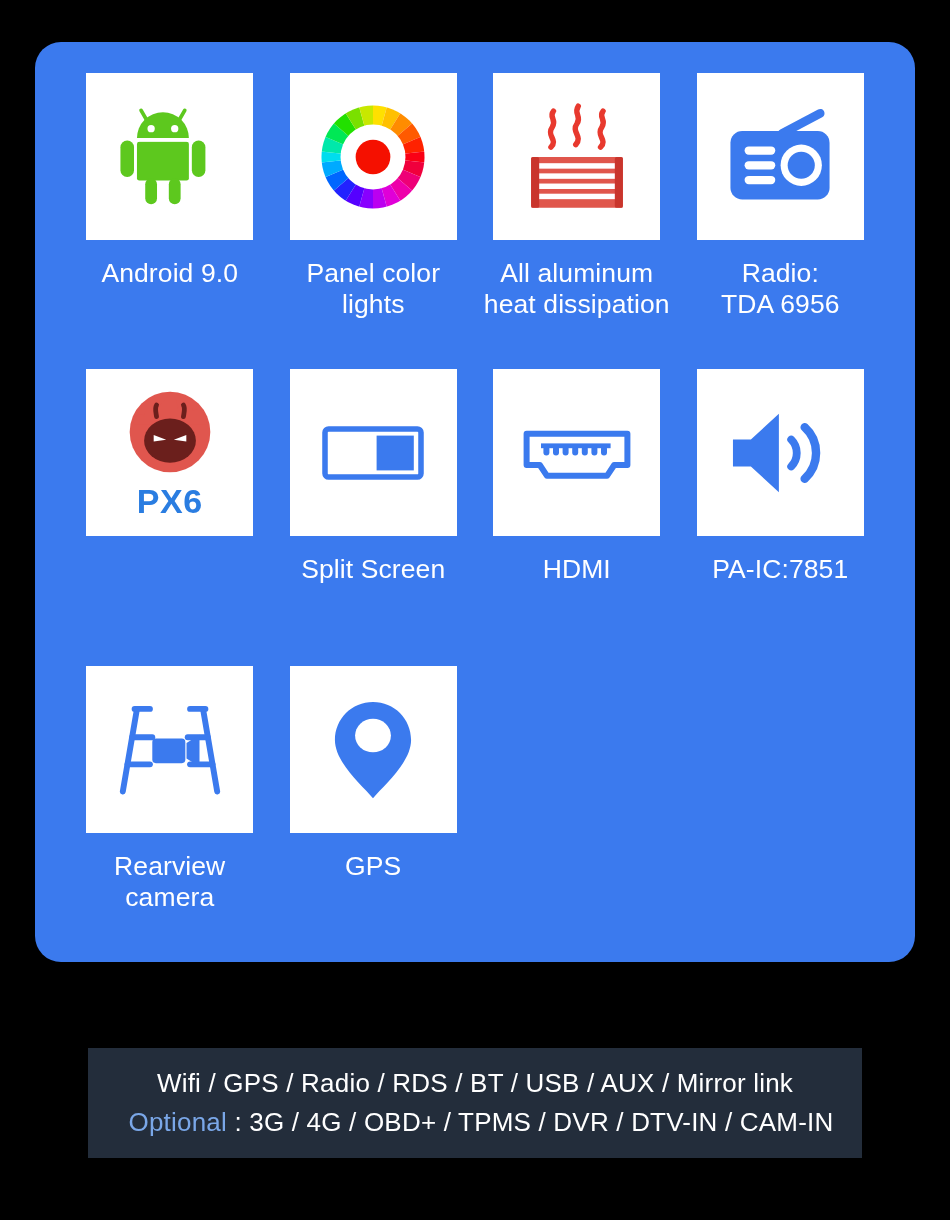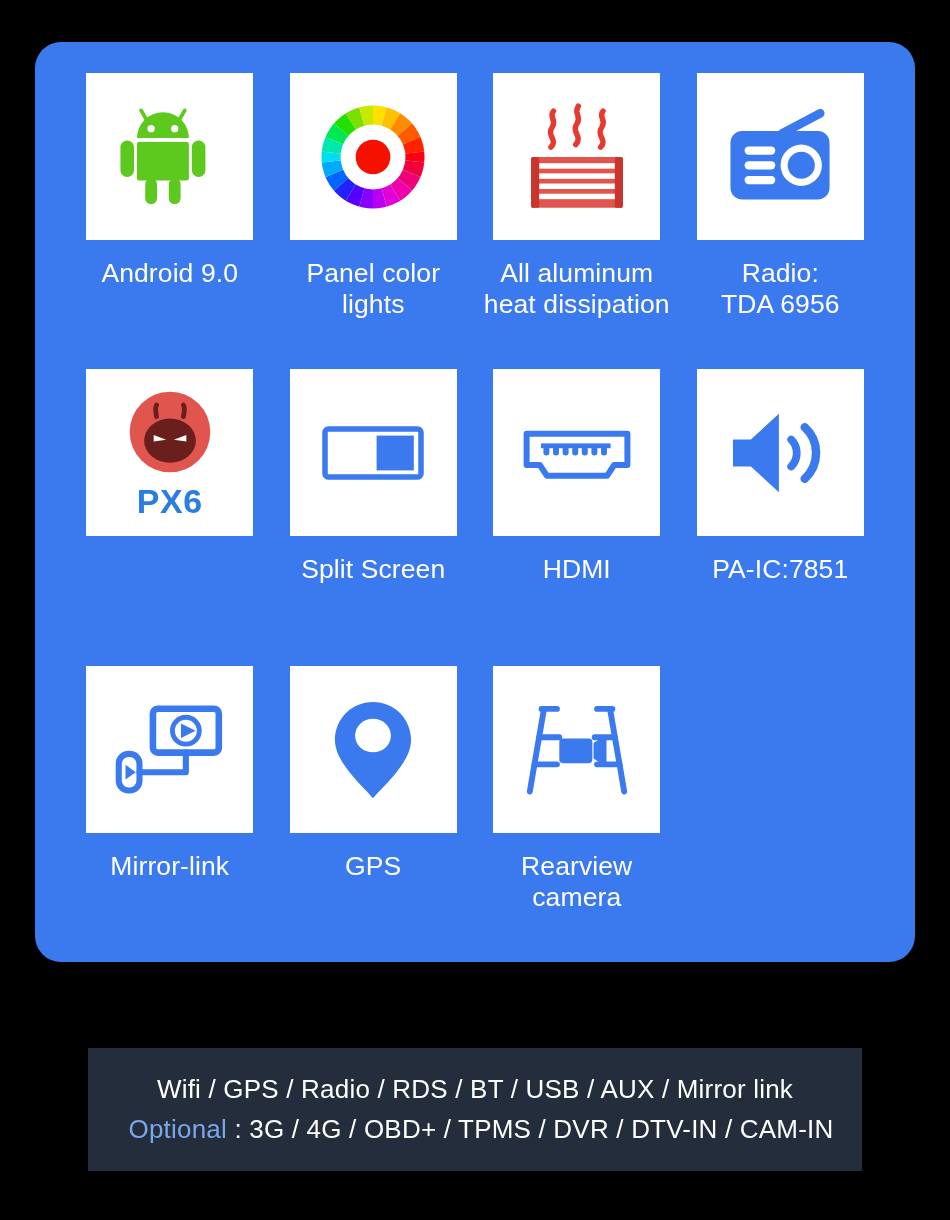--- a/index.html
+++ b/index.html
@@ -66,21 +66,21 @@
     white-space: pre-line;
     letter-spacing: 0.1px;
   }
 
   
   .spec-banner {
     position: absolute;
     left: 88px;
     top: 1048px;
     width: 774px;
-    height: 123px;
+    height: 110px;
     background: #232d3b;
     display: flex;
     flex-direction: column;
     align-items: center;
     justify-content: center;
     gap: 4px;
   }
 
   .spec-line {
     color: #ffffff;
@@ -285,47 +285,20 @@
               <path d="M8 38 h16 L49 15 v70 L24 62 H8 Z" fill="#3b7aee"></path>
               <path d="M60 38 a17 17 0 0 1 0 24" fill="none" stroke="#3b7aee" stroke-width="7" stroke-linecap="round"></path>
               <path d="M72 27 a31 31 0 0 1 0 46" fill="none" stroke="#3b7aee" stroke-width="7.5" stroke-linecap="round"></path>
             </svg>
           </span>
         </div>
         <div class="cell-label">PA-IC:7851</div>
       </div>
 
 
-      <div class="cell">
-        <div class="tile">
-          <span>
-            <svg width="122" height="122" viewBox="0 0 100 100">
-              <rect x="36" y="17" width="54" height="36" rx="4" fill="none" stroke="#3b7aee" stroke-width="5.4"></rect>
-              <circle cx="63" cy="35" r="11" fill="none" stroke="#3b7aee" stroke-width="4"></circle>
-              <path d="M59 29 L71 35 L59 41 Z" fill="#3b7aee"></path>
-              <rect x="8" y="54" width="17" height="30" rx="8" fill="none" stroke="#3b7aee" stroke-width="5"></rect>
-              <path d="M13.5 63 L22 69 L13.5 75 Z" fill="#3b7aee"></path>
-              <path d="M25 69 L63 69 L63 53" fill="none" stroke="#3b7aee" stroke-width="5" stroke-linecap="round" stroke-linejoin="round"></path>
-            </svg>
-          </span>
-        </div>
-        <div class="cell-label">Mirror-link</div>
-      </div>
-
-      <div class="cell">
-        <div class="tile">
-          <span>
-            <svg width="112" height="112" viewBox="0 0 100 100">
-              <path d="M50 8 C31 8 16 23 16 42 C16 62 40 82 50 94 C60 82 84 62 84 42 C84 23 69 8 50 8 Z" fill="#3b7aee"></path>
-              <ellipse cx="50" cy="38" rx="16" ry="15" fill="#ffffff"></ellipse>
-            </svg>
-          </span>
-        </div>
-        <div class="cell-label">GPS</div>
-      </div>
 
       <div class="cell">
         <div class="tile">
           <span>
             <svg width="118" height="118" viewBox="0 0 100 100">
               <g stroke="#3b7aee" stroke-width="5" fill="none" stroke-linecap="round">
                 <path d="M22 16 L10 86"></path>
                 <path d="M78 16 L90 86"></path>
                 <path d="M20 16 L33 16"></path>
                 <path d="M80 16 L67 16"></path>
@@ -337,20 +310,32 @@
               <g fill="#3b7aee">
                 <rect x="35" y="41" width="28" height="21" rx="3"></rect>
                 <path d="M64 45 L75 38 L75 65 L64 58 Z"></path>
               </g>
             </svg>
           </span>
         </div>
         <div class="cell-label">Rearview camera</div>
       </div>
 
+      <div class="cell">
+        <div class="tile">
+          <span>
+            <svg width="112" height="112" viewBox="0 0 100 100">
+              <path d="M50 8 C31 8 16 23 16 42 C16 62 40 82 50 94 C60 82 84 62 84 42 C84 23 69 8 50 8 Z" fill="#3b7aee"></path>
+              <ellipse cx="50" cy="38" rx="16" ry="15" fill="#ffffff"></ellipse>
+            </svg>
+          </span>
+        </div>
+        <div class="cell-label">GPS</div>
+      </div>
+
     </div>
   </div>
 
   <div class="spec-banner">
     <div class="spec-line">Wifi / GPS / Radio / RDS / BT / USB / AUX / Mirror link</div>
     <div class="spec-line"><span class="optional-word">Optional</span><span> : 3G / 4G / OBD+ / TPMS / DVR / DTV-IN / CAM-IN</span></div>
   </div>
 
 </div>
 

